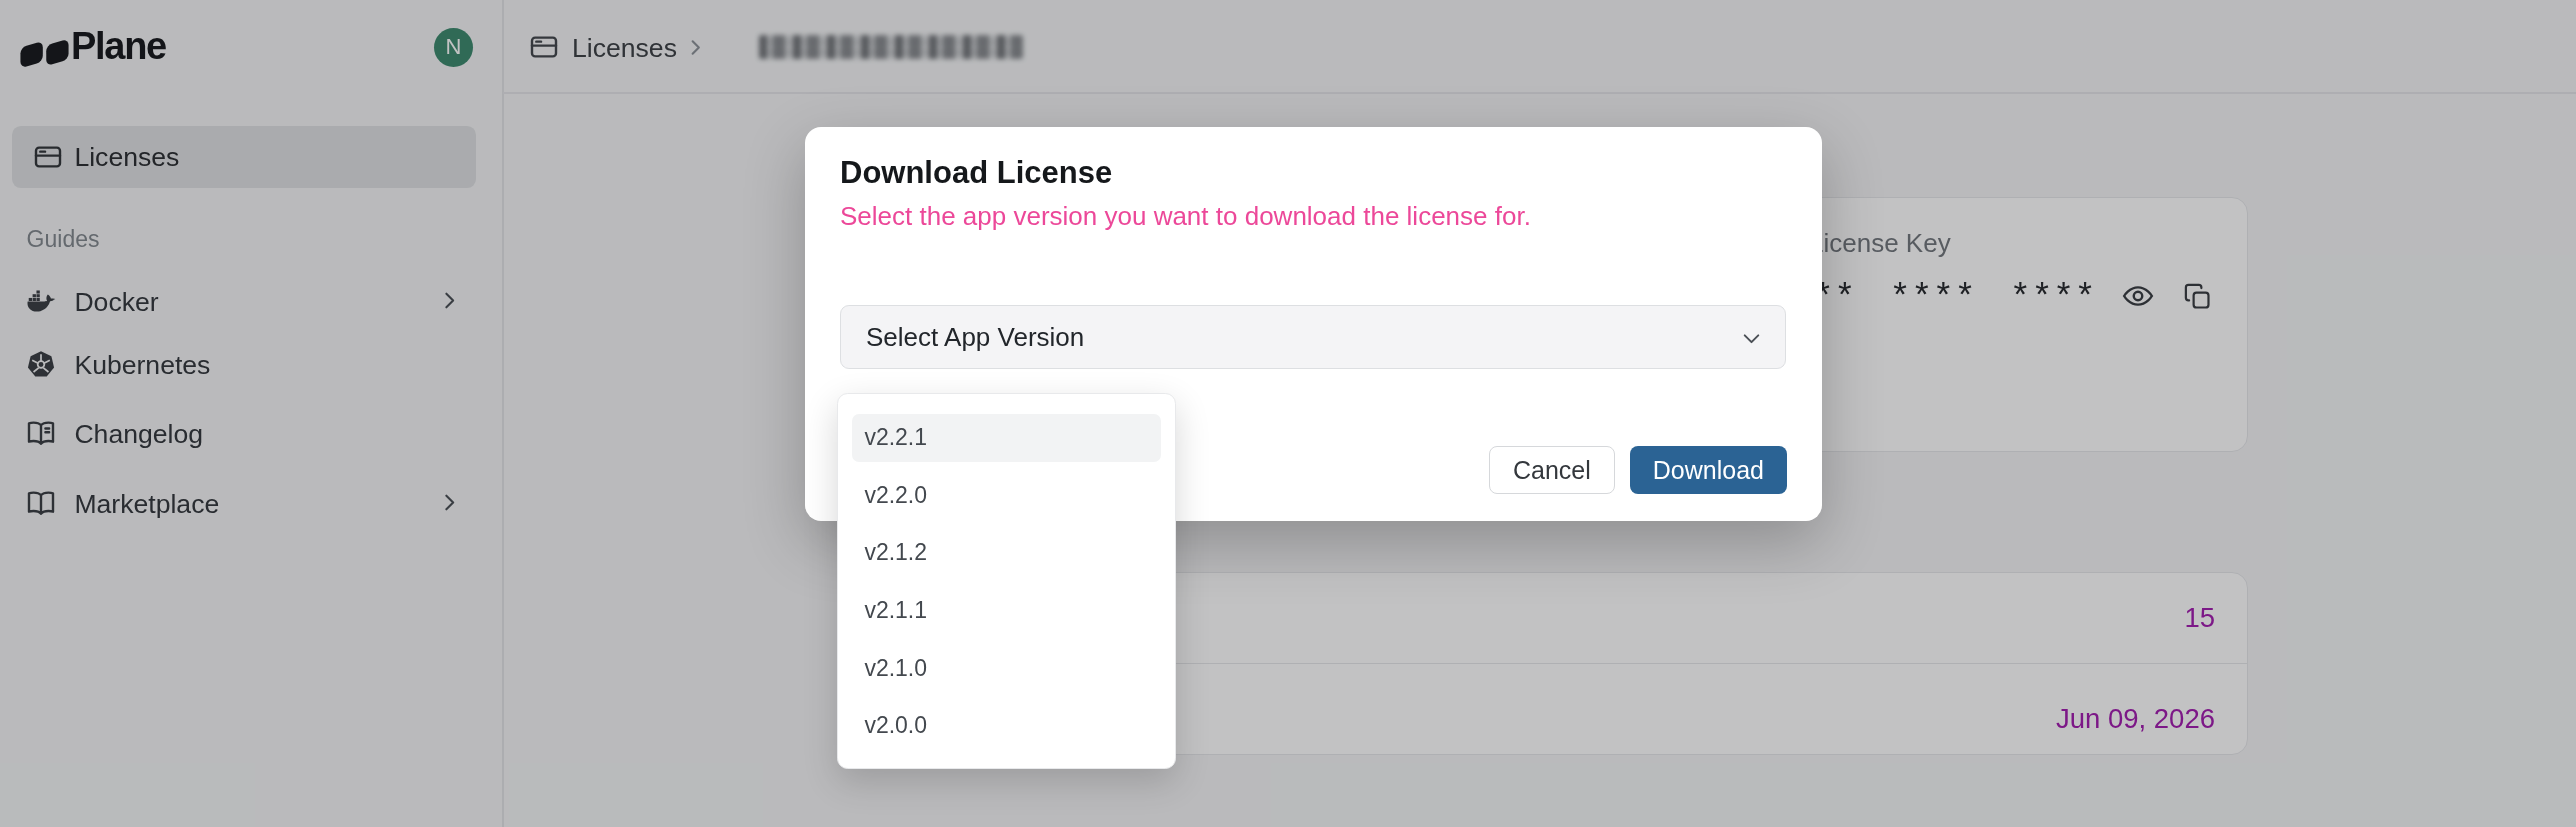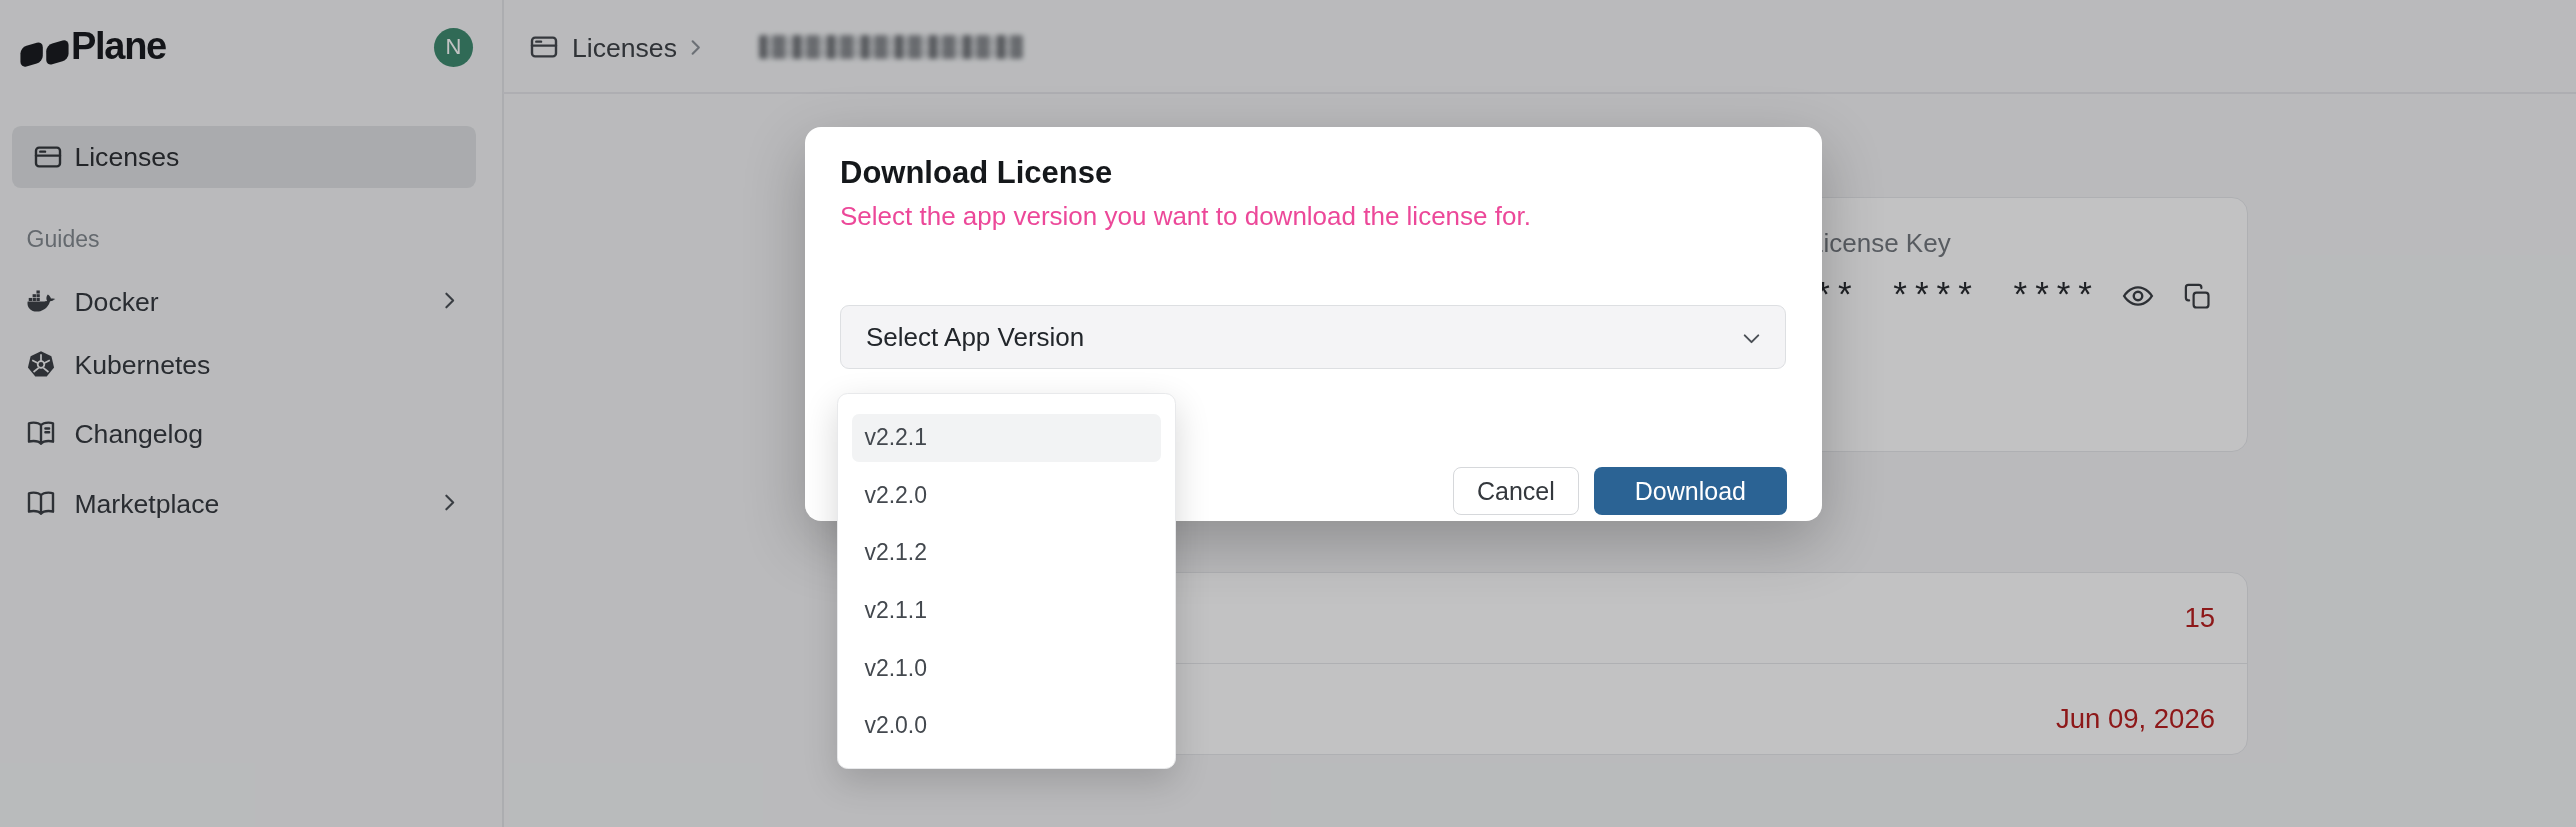--- a/index.html
+++ b/index.html
@@ -65,21 +65,21 @@
 
   .table-card {
     left:895px; top:572px; width:1353px; height:183px; background:#ffffff;
     border:1.8px solid #e6e7ea; border-radius:16px; overflow:hidden;
   }
   .t-row { position:absolute; left:0; width:100%; height:91px; }
   .t-row.first { top:0; border-bottom:1.8px solid #e6e7ea; }
   .t-row.second { top:100px; }
   .t-val {
     position:absolute; right:32px; top:0; height:100%; display:flex; align-items:center;
-    font-size:27.5px; color:#b91c1c;
+    font-size:27.5px; color:#a21caf;
   }
 
   
   .scrim { left:0; top:0; width:2576px; height:828px; background:rgba(10,12,14,.25); z-index:5; }
 
   
   .modal {
     left:805px; top:127px; width:1017px; height:394px; background:#fff;
     border-radius:16px; z-index:10; box-shadow:0 21px 62px rgba(0,0,0,.24);
   }
@@ -93,24 +93,24 @@
     display:flex; align-items:center; cursor:pointer;
   }
   .m-select .ph { margin-left:25px; font-size:26px; color:#22262b; }
   .m-select .chev { position:absolute; right:21px; top:19.5px; width:25px; height:25px; color:#4a4f55; }
   .m-footer {
     position:absolute; left:35px; right:35px; top:319px; height:48px;
     display:flex; justify-content:flex-end; gap:15px;
   }
   .btn {
     height:48px; border-radius:8px; display:flex; align-items:center;
-    font-size:25px; cursor:pointer; border:1.8px solid transparent;margin-top:21px;
+    font-size:25px; cursor:pointer; border:1.8px solid transparent;
   }
   .btn-cancel { background:#fff; border-color:#d6d8db; color:#34383d; padding:0 23px; }
-  .btn-primary { background:#2b6394; color:#ffffff; padding:0 40px; font-weight:500; }
+  .btn-primary { background:#2b6394; color:#ffffff; padding:0 22px; font-weight:500; }
 
   
   .dropdown {
     left:837px; top:393px; width:339px; height:376px; background:#fff;
     border:0.9px solid #e8e9eb; border-radius:10.6px; z-index:20;
     box-shadow:0 12.4px 35px rgba(0,0,0,.16);
     padding:19.5px 14px 0 14px;
   }
   .dd-item {
     height:48px; border-radius:7px; margin-bottom:9.7px;

